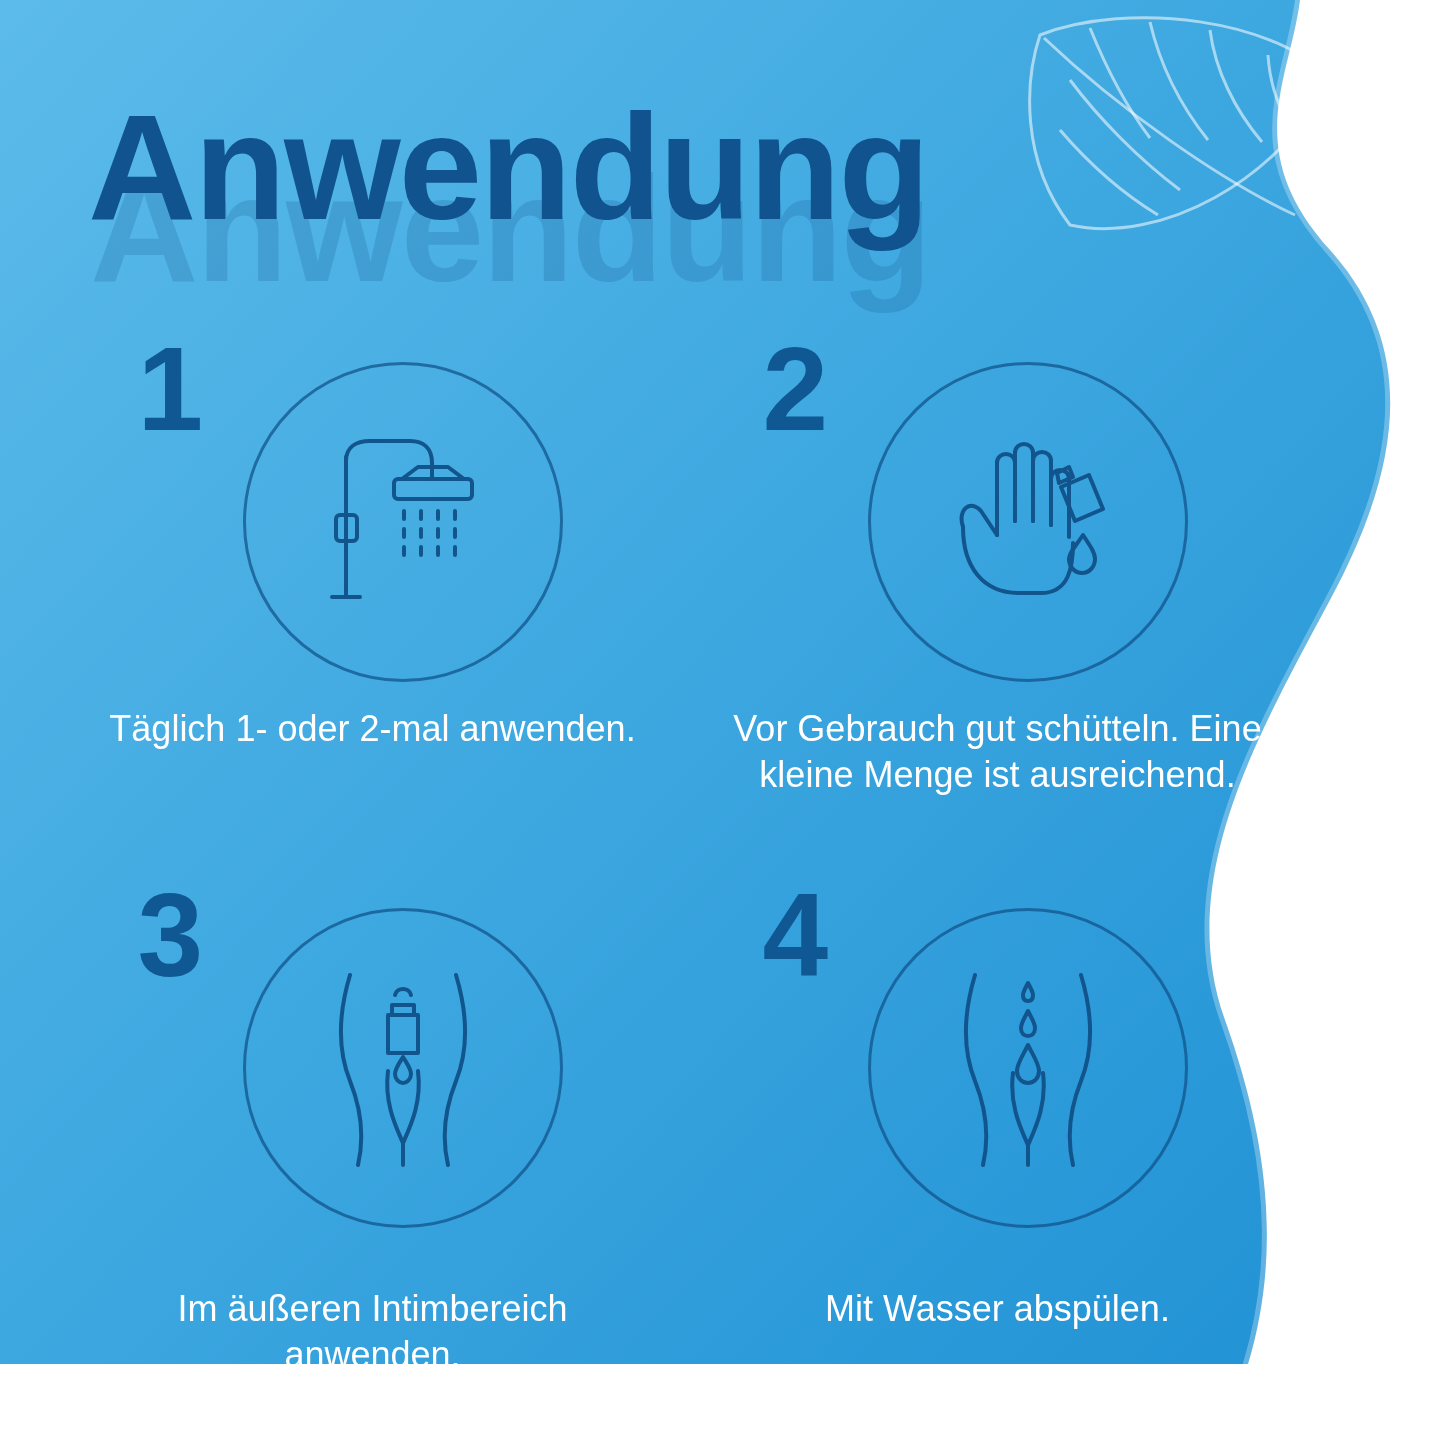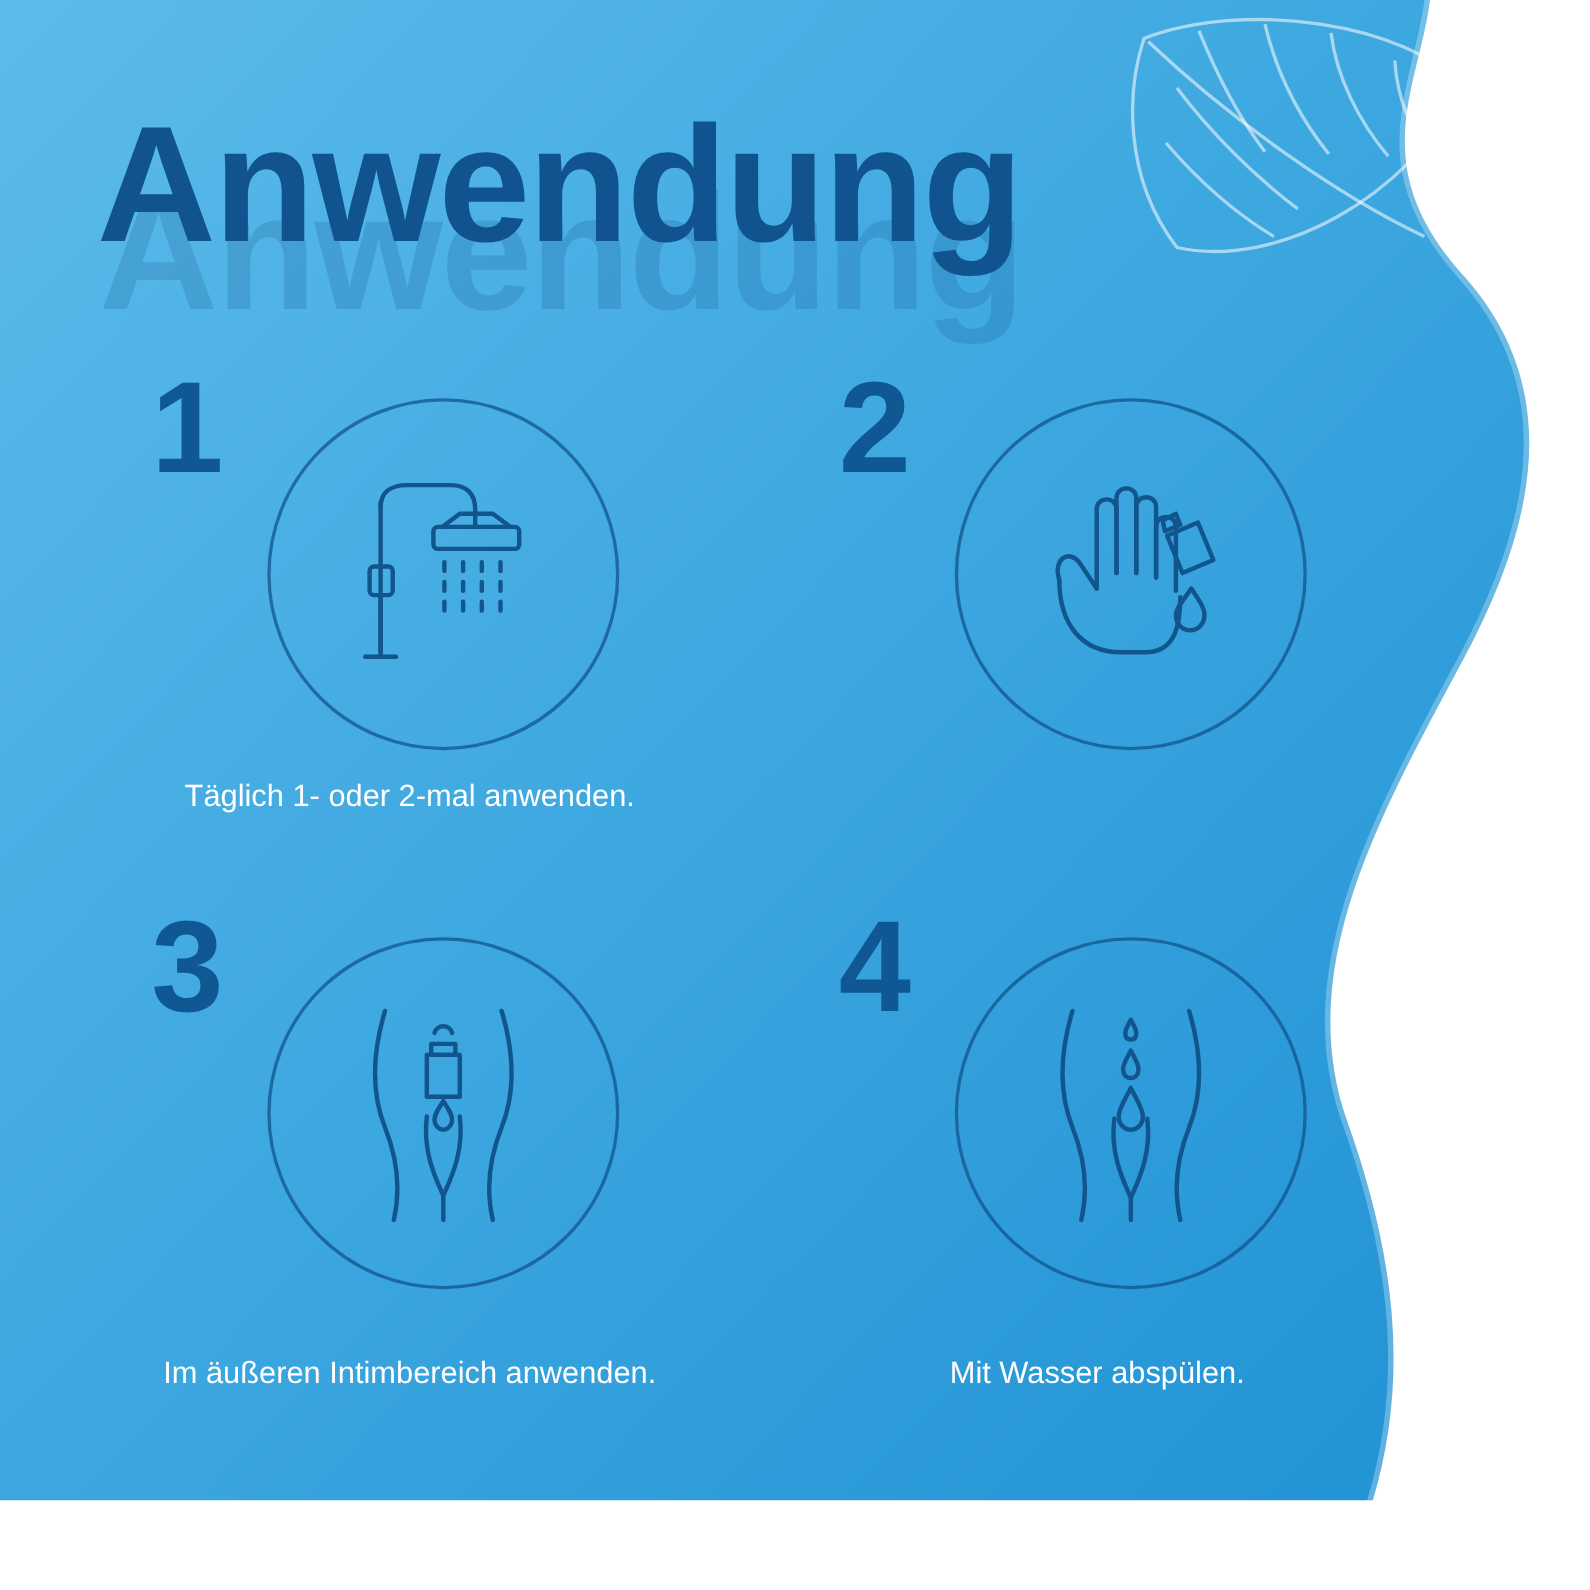--- a/index.html
+++ b/index.html
@@ -109,21 +109,21 @@
     align-items: center;
     justify-content: center;
     box-sizing: border-box;
   }
   .circle svg { display: block; }
   .caption {
     margin-top: 6px;
     width: 560px;
     text-align: center;
     color: #ffffff;
-    font-size: 28px;
+    font-size: 36px;
     line-height: 1.28;
     font-weight: 400;
   }
   .row-2 { margin-top: 78px; }
   .row-2 .caption { margin-top: 40px; }
 </style>
 </head>
 <body>
 
 <div class="canvas">
@@ -227,20 +227,21 @@
                 <path d="M128,108 L128,62 C128,50 146,50 146,62 L146,120"></path>
                 <path d="M40,110 C40,150 60,176 96,176 L118,176 C146,176 150,150 150,126"></path>
 
                 <path d="M138,70 L166,58 L180,92 L152,104 Z"></path>
                 <path d="M136,66 L150,60 L146,50 L134,56 Z"></path>
 
                 <path d="M160,118 C168,130 172,136 172,142 C172,150 166,156 159,156 C152,156 146,150 146,142 C146,136 152,130 160,118 Z"></path>
               </svg>
             </div>
           </div>
+          <div class="caption">Vor Gebrauch gut schütteln. Eine kleine Menge ist ausreichend.</div>
         </div>
 
       </div>
 
       <div class="row row-2">
 
         <div class="step">
           <div class="badge-area">
             <div class="step-num">
               <span class="ghost">3</span>

